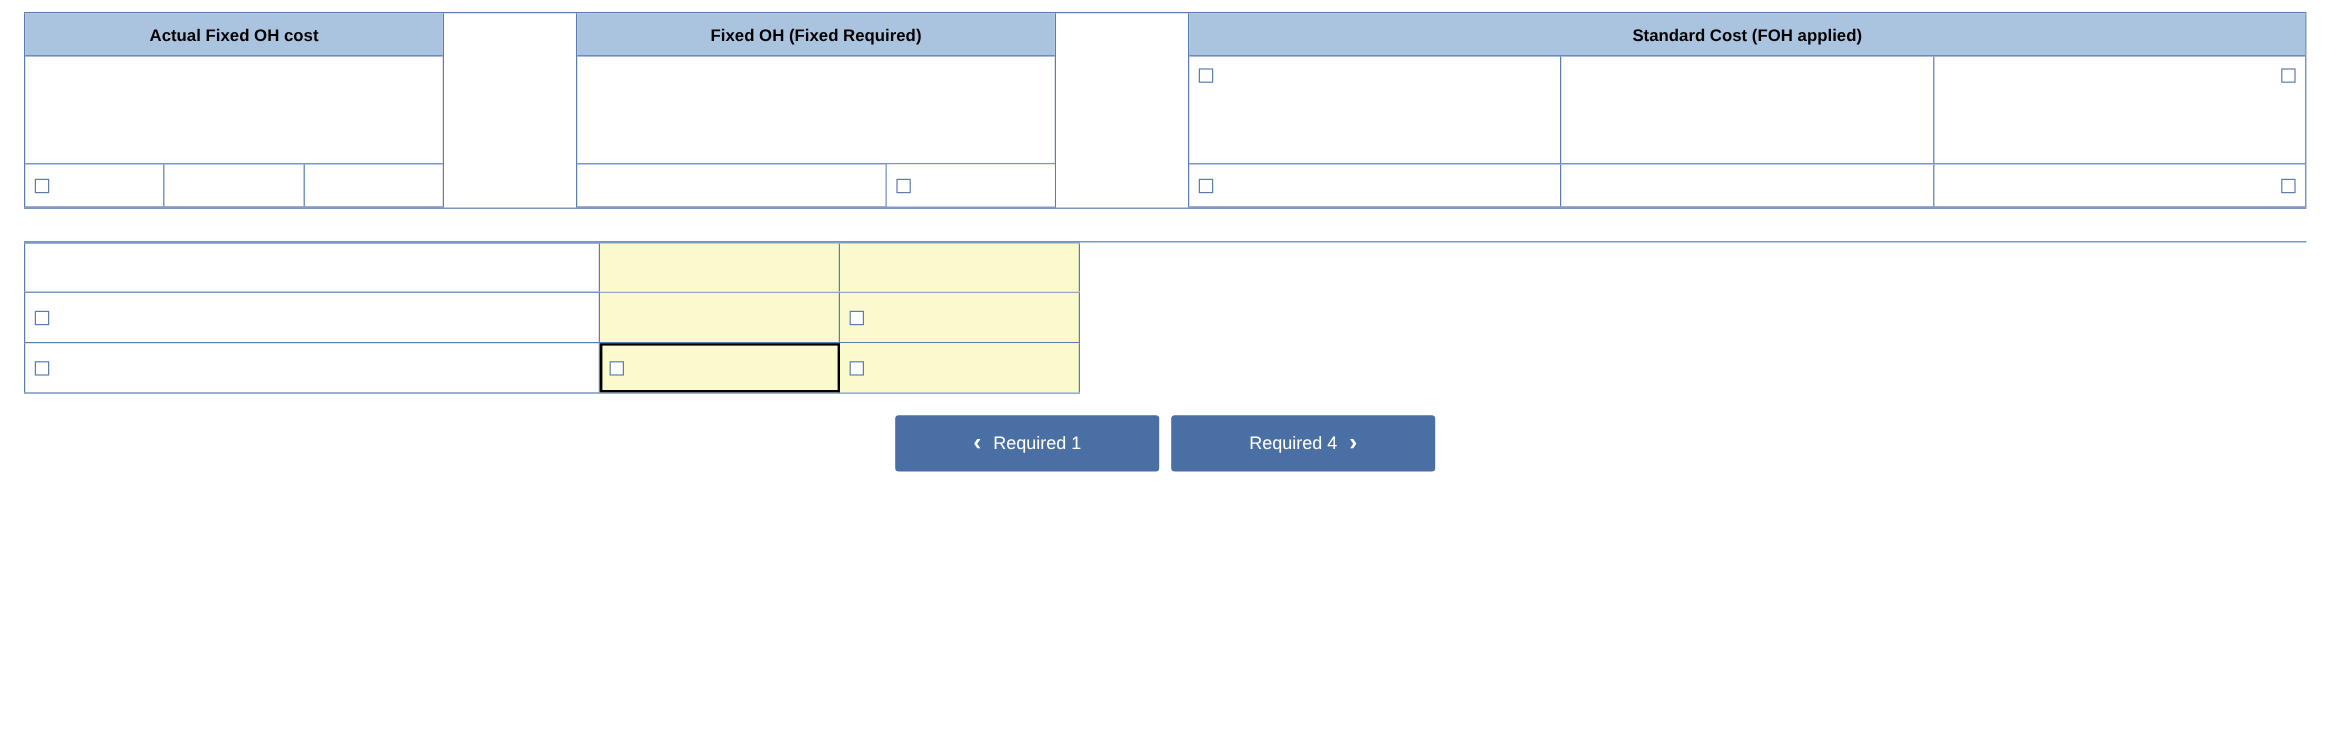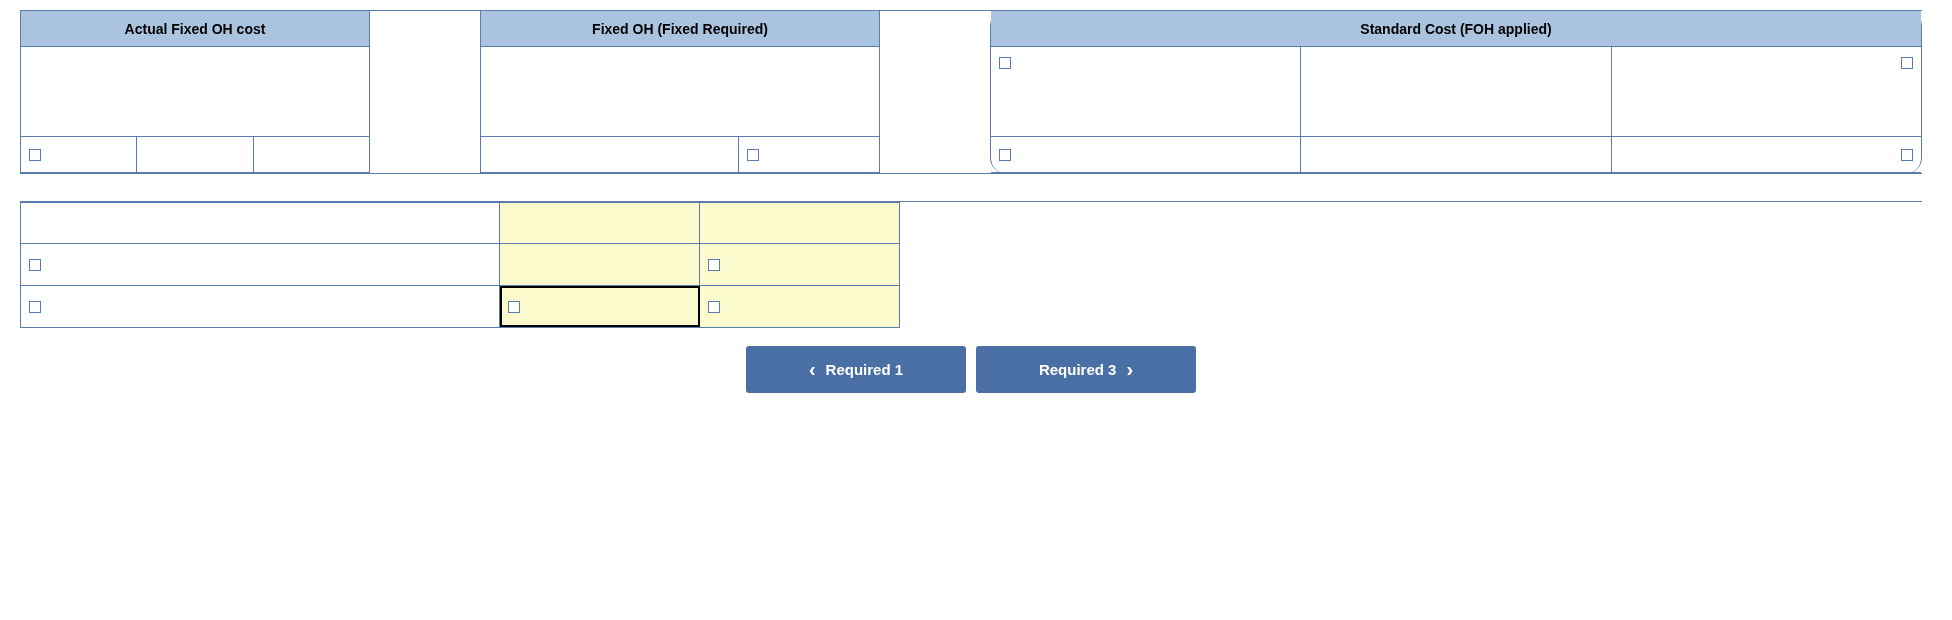--- a/index.html
+++ b/index.html
@@ -47,21 +47,20 @@
     
     .col-spacer2 {
       flex: 0 0 110px;
     }
 
     
     .col-standard {
       flex: 1;
       border-left: 1.5px solid #5b7dae;
       border-right: 1.5px solid #5b7dae;
-      border-radius: 15px;
     }
 
     .col-header {
       background: #aac4e0;
       border-bottom: 1.5px solid #5b7dae;
       padding: 8px 10px;
       font-weight: bold;
       font-size: 14px;
       text-align: center;
       color: #000;
@@ -235,21 +234,21 @@
       margin-top: 18px;
       padding-bottom: 20px;
     }
 
     .nav-btn {
       background: #4a6fa5;
       color: #fff;
       border: none;
       padding: 12px 40px;
       font-size: 15px;
-      font-weight: bold;
+      font-weight: normal;
       cursor: pointer;
       display: flex;
       align-items: center;
       gap: 10px;
       border-radius: 3px;
       min-width: 220px;
       justify-content: center;
     }
 
     .chevron-left::before {
@@ -362,18 +361,18 @@
     </div>
 
   </div>
 
   <div class="nav-buttons">
     <button class="nav-btn">
       <span class="chevron-left"></span>
       <span>Required 1</span>
     </button>
     <button class="nav-btn">
-      <span>Required 3</span>
+      <span>Required 4</span>
       <span class="chevron-right"></span>
     </button>
   </div>
 
 </div>
 
 </body></html>

